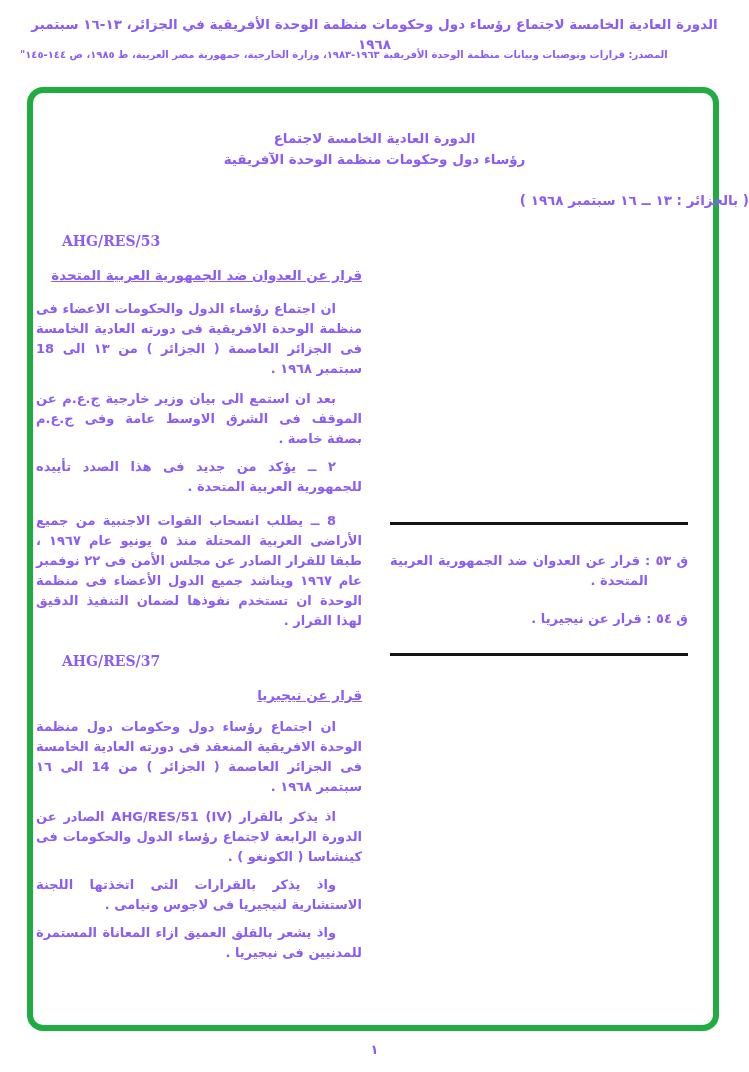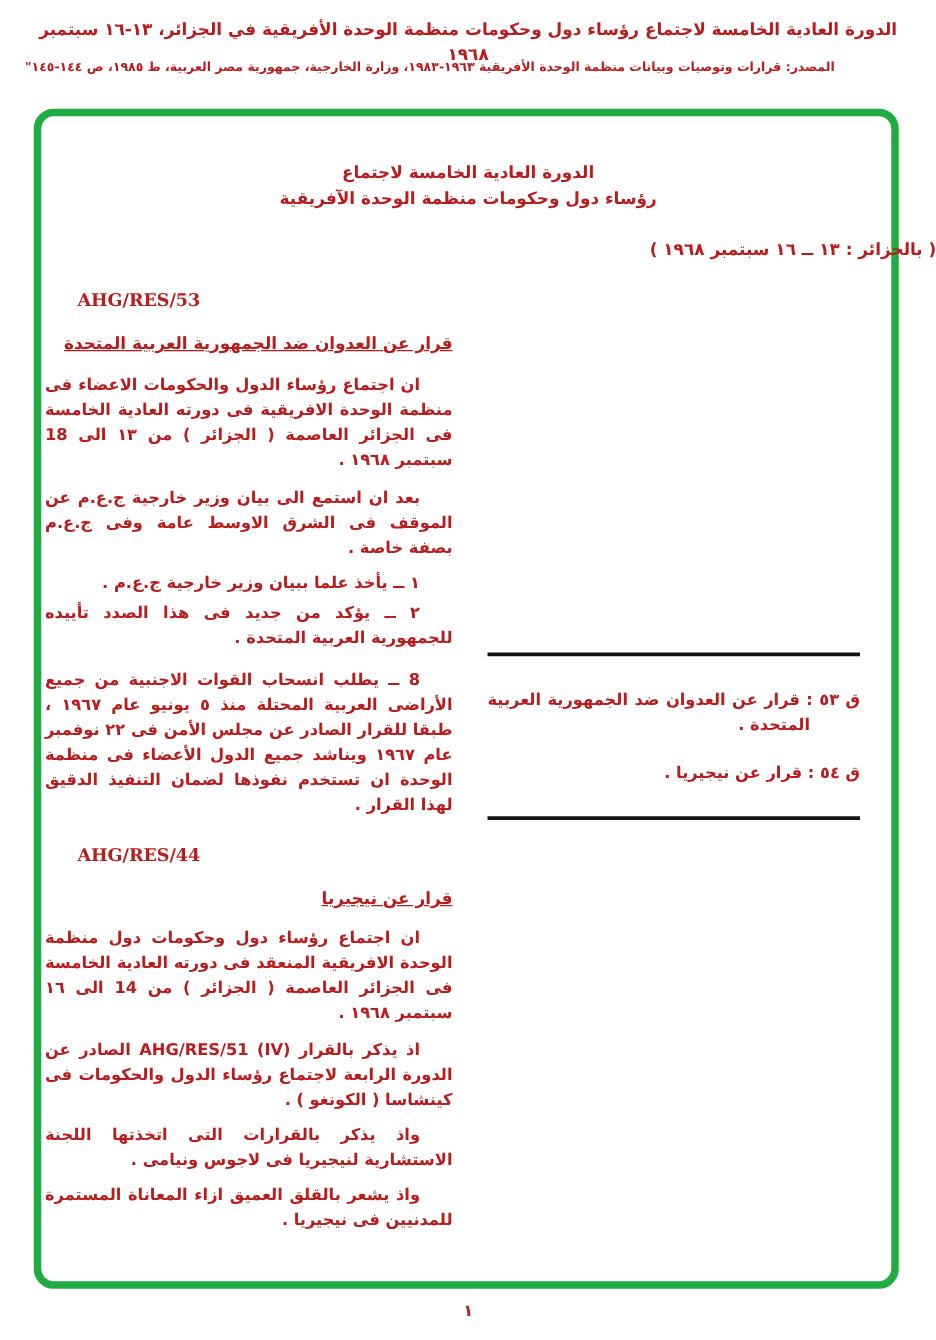--- a/index.html
+++ b/index.html
@@ -2,21 +2,21 @@
 <html lang="ar"><head>
 <meta charset="utf-8">
 <style>
   html, body { margin: 0; padding: 0; background: #ffffff; }
   .page {
     position: relative;
     width: 749px;
     height: 1072px;
     background: #ffffff;
     font-family: "DejaVu Sans", sans-serif;
-    color: #b91c1c;
+    color: #8b5cf6;
     overflow: hidden;
   }
   
   .hdr1 {
     position: absolute; top: 14px; left: 20px; right: 20px;
     direction: rtl; text-align: center;
     font-size: 13.5px; font-weight: bold; line-height: 20px;
   }
   .hdr2 {
     position: absolute; top: 47px; left: 20px; right: 20px;
@@ -100,25 +100,24 @@
     <div>الدورة العادية الخامسة لاجتماع</div>
     <div>رؤساء دول وحكومات منظمة الوحدة الآفريقية</div>
     <div class="title-date">( بالجزائر : ١٣ ــ ١٦ سبتمبر ١٩٦٨ )</div>
   </div>
 
   <div class="main-col">
     <div class="res-ref mb16">AHG/RES/53</div>
     <div class="h-ar mb14">قرار عن العدوان ضد الجمهورية العربية المتحدة</div>
     <p class="para mb10">ان اجتماع رؤساء الدول والحكومات الاعضاء فى منظمة الوحدة الافريقية فى دورته العادية الخامسة فى الجزائر العاصمة ( الجزائر ) من ١٣ الى 18 سبتمبر ١٩٦٨ .</p>
     <p class="para mb8">بعد ان استمع الى بيان وزير خارجية ج.ع.م عن الموقف فى الشرق الاوسط عامة وفى ج.ع.م بصفة خاصة .</p>
-    <p class="para mb4">١ ــ يأخذ علما ببيان وزير خارجية ج.ع.م .</p>
     <p class="para mb14">٢ ــ يؤكد من جديد فى هذا الصدد تأييده للجمهورية العربية المتحدة .</p>
     <p class="para mb22">8 ــ يطلب انسحاب القوات الاجنبية من جميع الأراضى العربية المحتلة منذ ٥ يونيو عام ١٩٦٧ ، طبقا للقرار الصادر عن مجلس الأمن فى ٢٢ نوفمبر عام ١٩٦٧ ويناشد جميع الدول الأعضاء فى منظمة الوحدة ان تستخدم نفوذها لضمان التنفيذ الدقيق لهذا القرار .</p>
 
-    <div class="res-ref mb16">AHG/RES/44</div>
+    <div class="res-ref mb16">AHG/RES/37</div>
     <div class="h-ar mb12">قرار عن نيجيريا</div>
     <p class="para mb10">ان اجتماع رؤساء دول وحكومات دول منظمة الوحدة الافريقية المنعقد فى دورته العادية الخامسة فى الجزائر العاصمة ( الجزائر ) من 14 الى ١٦ سبتمبر ١٩٦٨ .</p>
     <p class="para mb8">اذ يذكر بالقرار AHG/RES/51 (IV) الصادر عن الدورة الرابعة لاجتماع رؤساء الدول والحكومات فى كينشاسا ( الكونغو ) .</p>
     <p class="para mb8">واذ يذكر بالقرارات التى اتخذتها اللجنة الاستشارية لنيجيريا فى لاجوس ونيامى .</p>
     <p class="para">واذ يشعر بالقلق العميق ازاء المعاناة المستمرة للمدنيين فى نيجيريا .</p>
   </div>
 
   <div class="side-col">
     <div class="rule rule-top"></div>
     <p class="side-note">ق ٥٣ : قرار عن العدوان ضد الجمهورية العربية المتحدة .</p>

